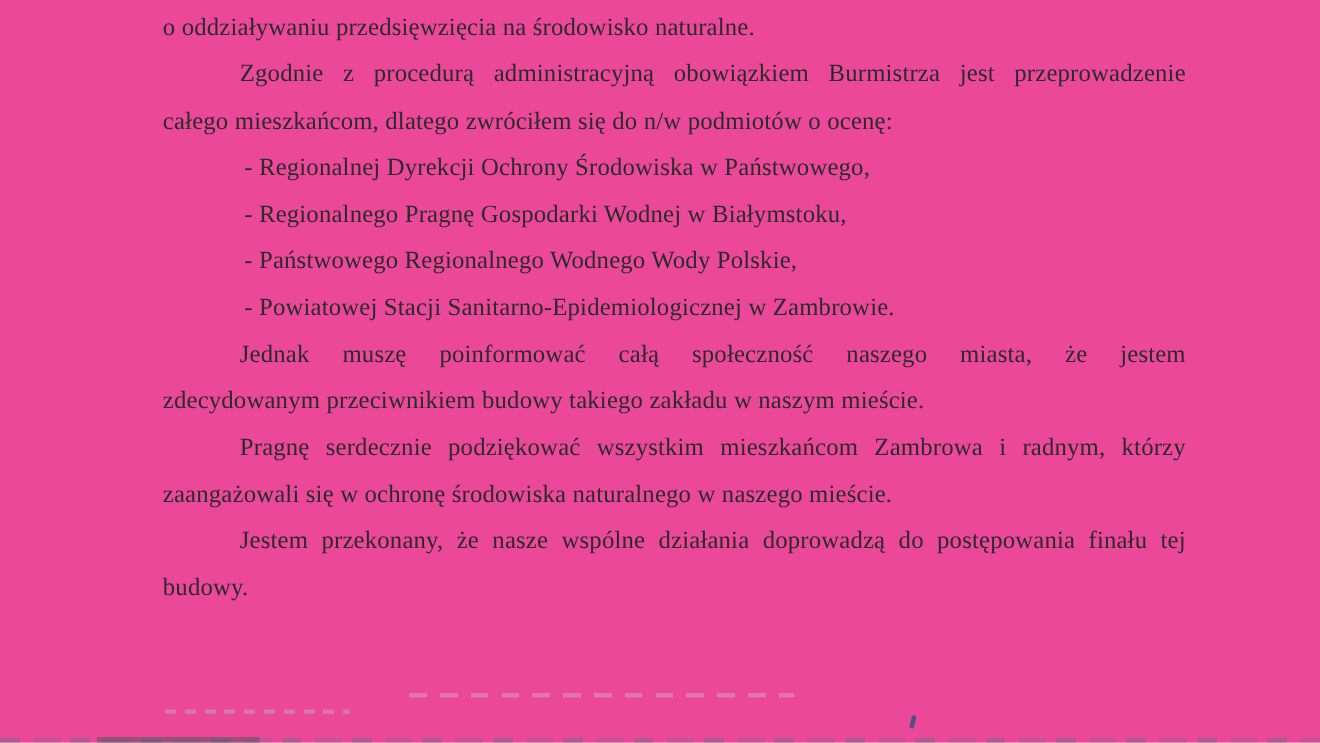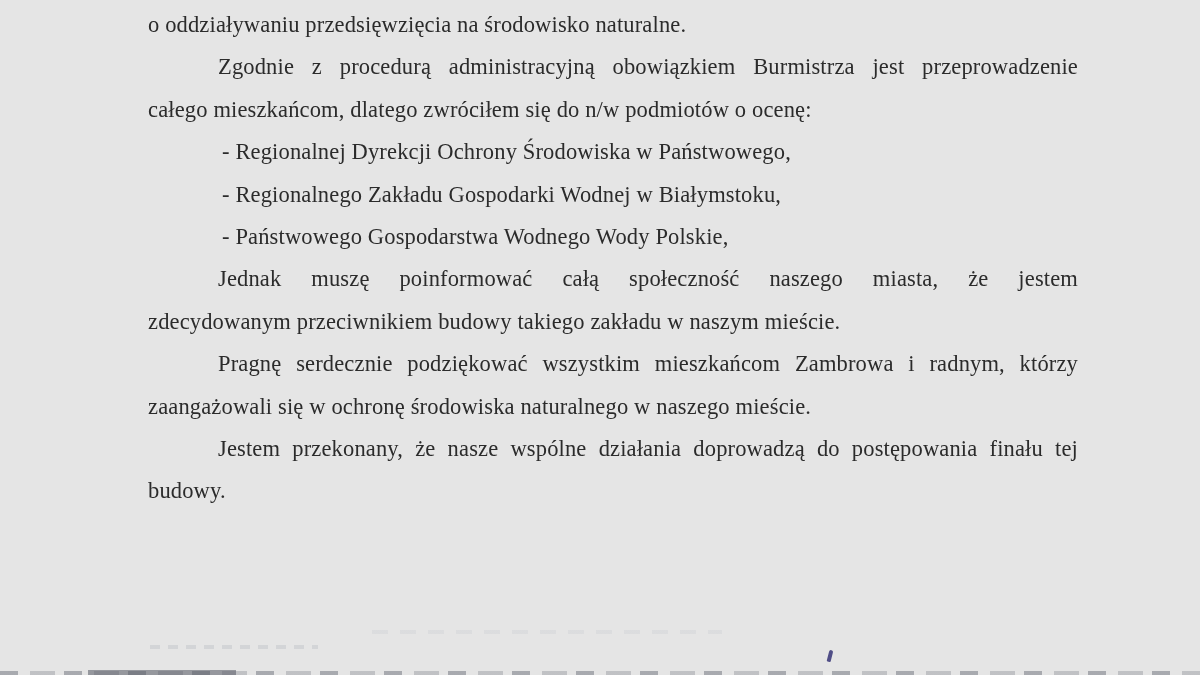--- a/index.html
+++ b/index.html
@@ -8,21 +8,21 @@
     width: 1200px;
     height: 675px;
     background: #ffffff;
     overflow: hidden;
   }
   .page {
     position: absolute;
     inset: 0;
     width: 1200px;
     height: 675px;
-    background: #e5e5e5;
+    background: #ec4899;
     font-family: "Liberation Serif", "DejaVu Serif", serif;
   }
   .text-block {
     position: absolute;
     left: 148px;
     top: 4px;
     width: 930px;
     color: #2b2b2b;
     font-size: 22.5px;
     letter-spacing: 0.15px;
@@ -103,22 +103,23 @@
 </head>
 <body>
 
 <div class="page">
 
   <div class="text-block">
     <p class="line">o oddziaływaniu przedsięwzięcia na środowisko naturalne.</p>
     <p class="line indent justify">Zgodnie z procedurą administracyjną obowiązkiem Burmistrza jest przeprowadzenie</p>
     <p class="line">całego mieszkańcom, dlatego zwróciłem się do n/w podmiotów o ocenę:</p>
     <p class="line list-indent">- Regionalnej Dyrekcji Ochrony Środowiska w Państwowego,</p>
-    <p class="line list-indent">- Regionalnego Zakładu Gospodarki Wodnej w Białymstoku,</p>
-    <p class="line list-indent">- Państwowego Gospodarstwa Wodnego Wody Polskie,</p>
+    <p class="line list-indent">- Regionalnego Pragnę Gospodarki Wodnej w Białymstoku,</p>
+    <p class="line list-indent">- Państwowego Regionalnego Wodnego Wody Polskie,</p>
+    <p class="line list-indent">- Powiatowej Stacji Sanitarno-Epidemiologicznej w Zambrowie.</p>
     <p class="line indent justify">Jednak muszę poinformować całą społeczność naszego miasta, że jestem</p>
     <p class="line"><span class="u">zdecydowanym przeciwnikiem </span><span>budowy takiego zakładu w naszym mieście.</span></p>
     <p class="line indent justify">Pragnę serdecznie podziękować wszystkim mieszkańcom Zambrowa i radnym, którzy</p>
     <p class="line">zaangażowali się w ochronę środowiska naturalnego w naszego mieście.</p>
     <p class="line indent justify">Jestem przekonany, że nasze wspólne działania doprowadzą do postępowania finału tej</p>
     <p class="line">budowy.</p>
   </div>
 
   <div class="artifact-upper"></div>
   <div class="artifact-lower"></div>

